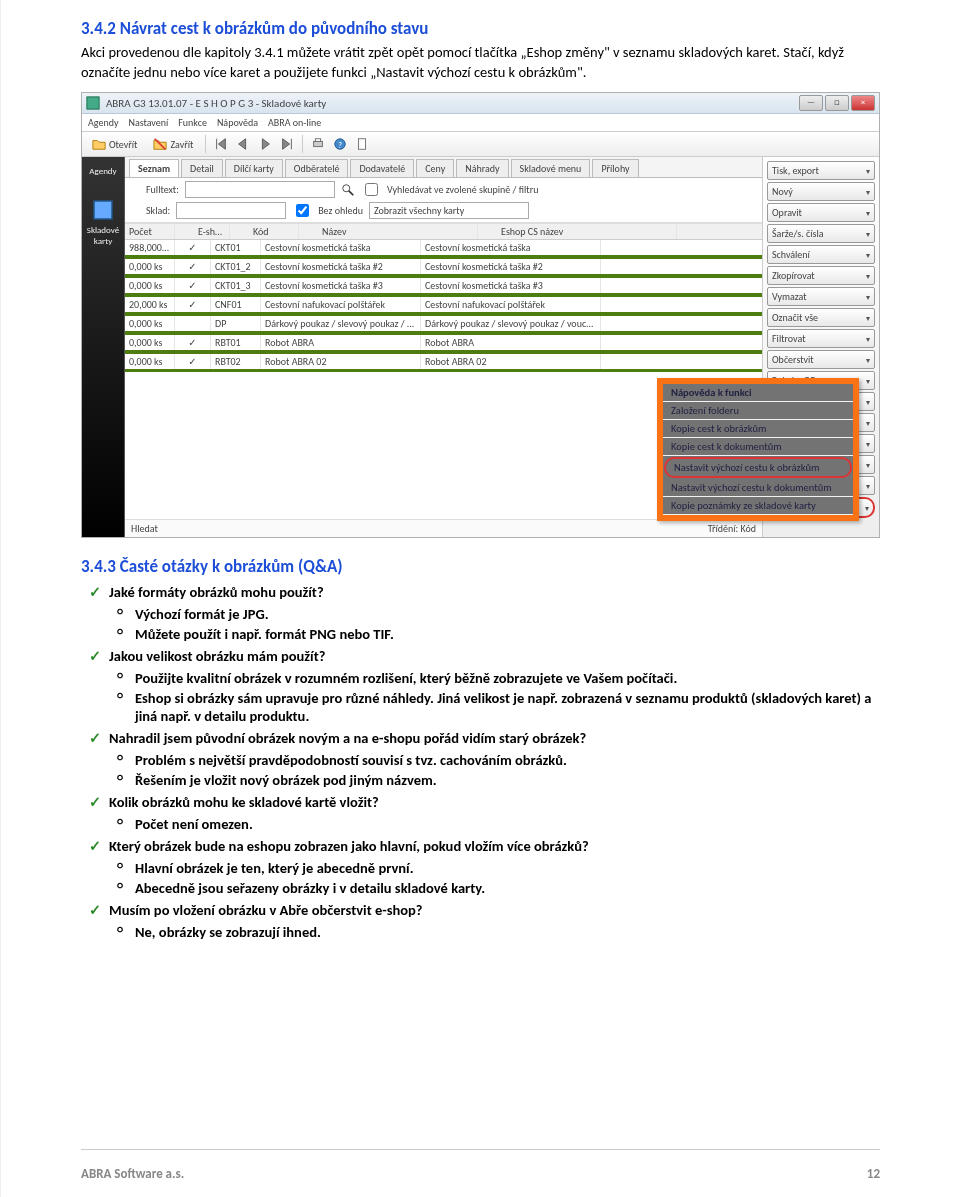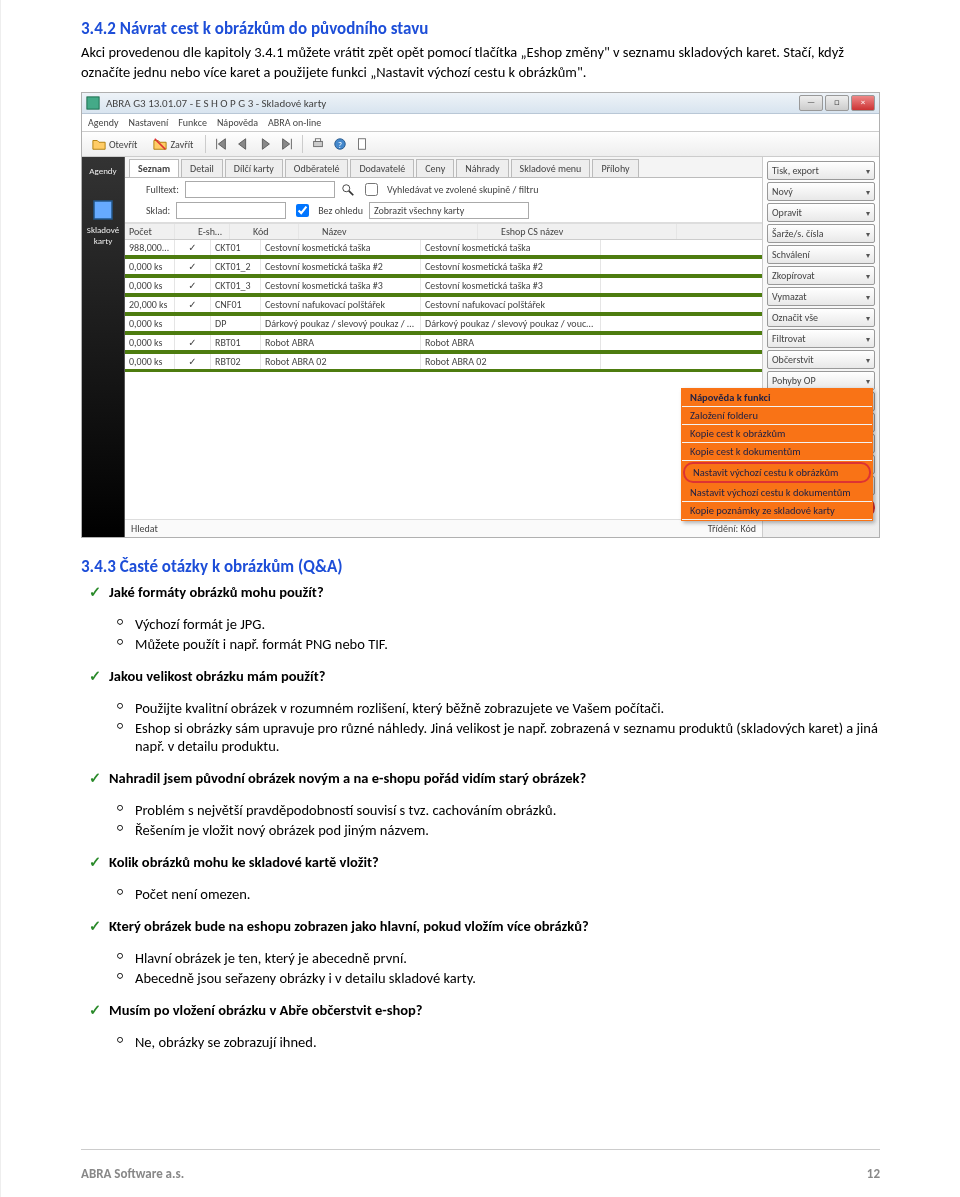--- a/index.html
+++ b/index.html
@@ -141,24 +141,24 @@
     padding: 2px 4px; display:flex; align-items:center; justify-content:space-between;
     border-radius:2px;
   }
   .rbtn .dd { font-size:8px; color:#555; }
   .rbtn.highlight {
     border: 2px solid #d33;
     border-radius: 10px;
   }
   .context-menu {
     position: absolute;
-    right: 6px;
+    right: 20px;
     bottom: 16px;
-    background: #f97316;
-    border: 1px solid #f97316;
+    background: #737373;
+    border: 6px solid #f97316;
     box-shadow: 2px 2px 4px rgba(0,0,0,0.3);
     font-size: 10.5px;
     color: #224;
     width: 190px;
   }
   .context-menu div {
     padding: 2px 8px;
     border-bottom: 1px solid #f2f2f2;
   }
   .context-menu .bold { font-weight: bold; }
@@ -171,21 +171,21 @@
     display:flex; justify-content: space-between;
     padding: 2px 6px; font-size:10px;
     border-top:1px solid #ddd;
     background:#fafafa;
   }
   ul.check { list-style: none; padding-left: 28px; margin: 6px 0; }
   ul.check > li { position: relative; margin: 3px 0; font-weight: bold; }
   ul.check > li::before {
     content: "✓"; position: absolute; left: -20px; color: #2a8a2a; font-weight: bold;
   }
-  ul.sub { list-style: none; padding-left: 26px; margin: 14px 0; font-weight: normal; }
+  ul.sub { list-style: none; padding-left: 26px; margin: 4px 0; font-weight: bold; }
   ul.sub > li { position: relative; margin: 2px 0; }
   ul.sub > li::before {
     content: "○"; position: absolute; left: -18px; font-size: 11px;
   }
   .footer {
     position: absolute;
     bottom: 16px; left: 80px; right: 80px;
     display:flex; justify-content: space-between;
     border-top: 1px solid #ccc;
     padding-top: 16px;

